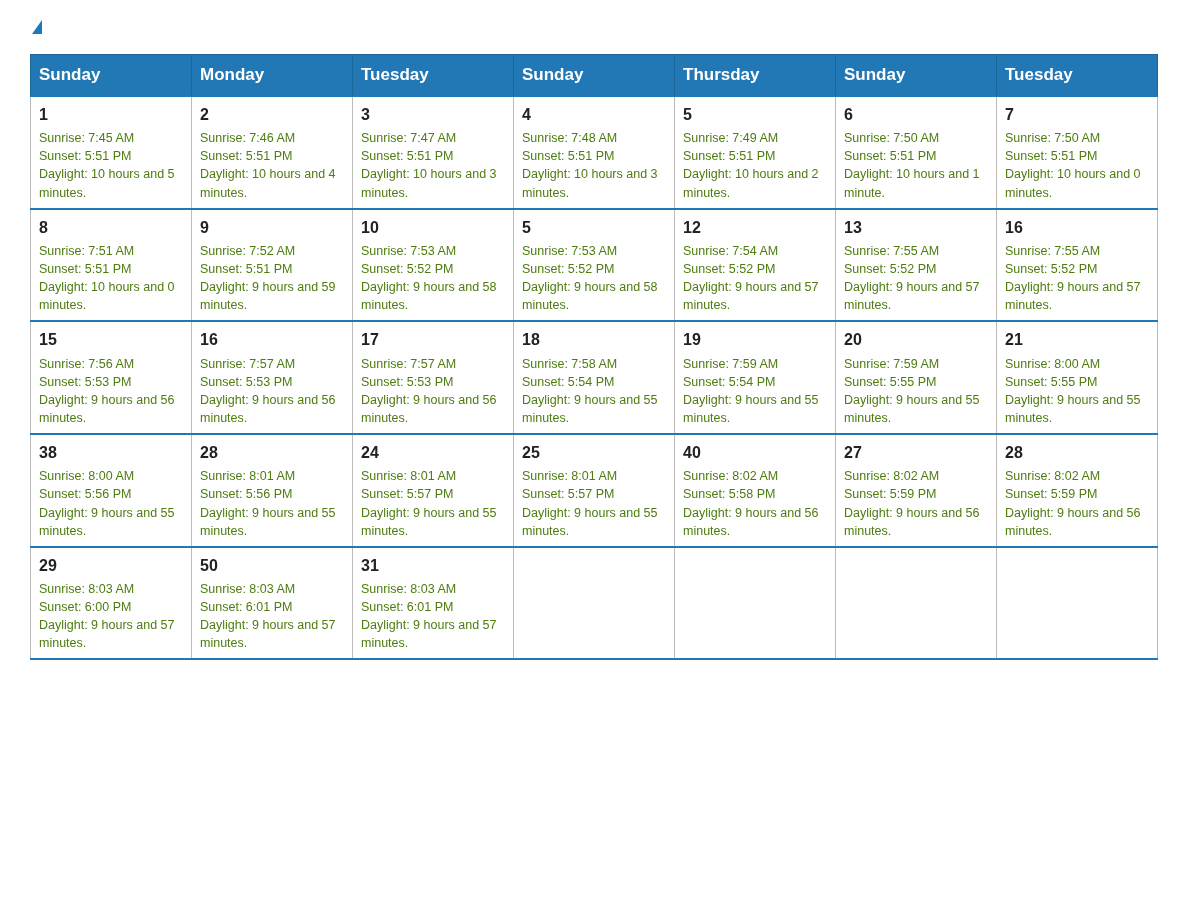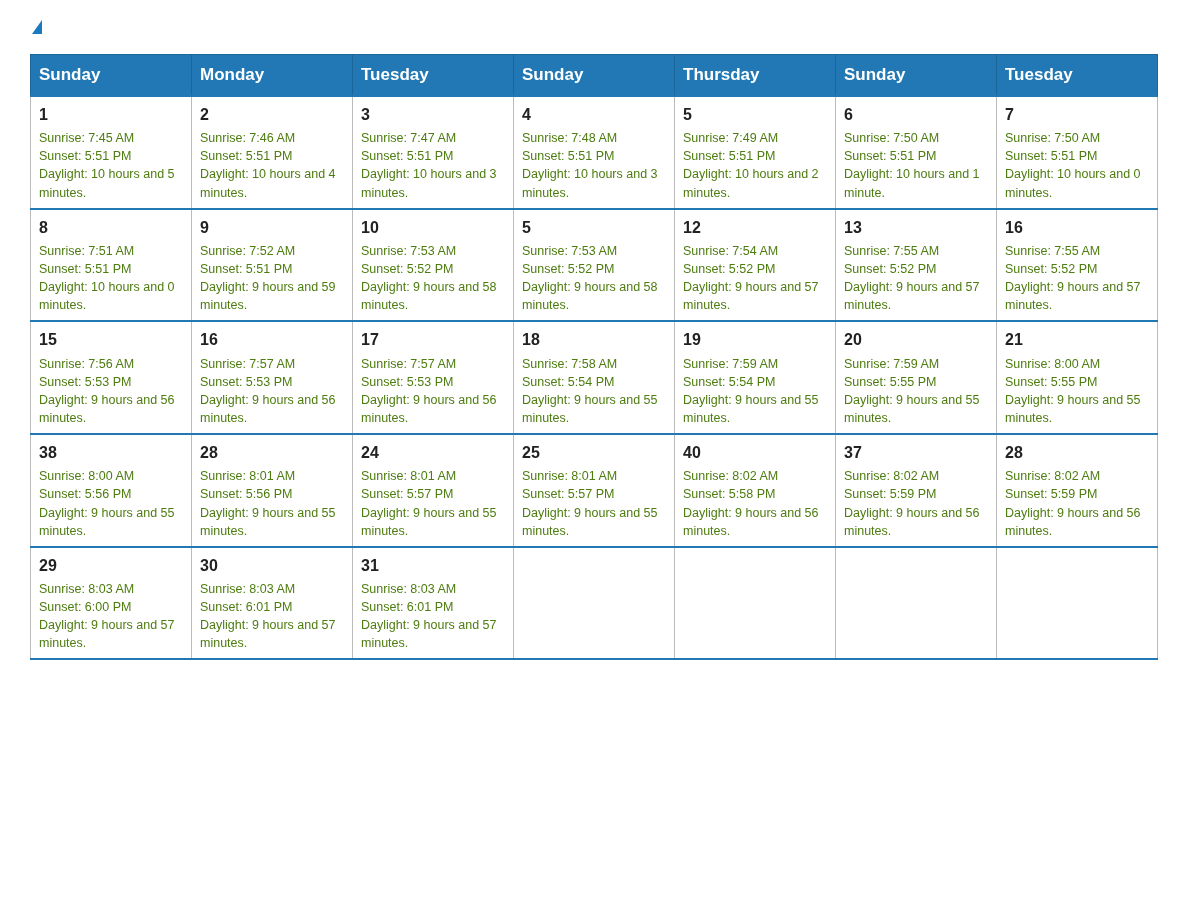--- a/index.html
+++ b/index.html
@@ -233,35 +233,35 @@
         </td>
         <td>
           <span class="day-num">25</span>
           <div class="cell-content">Sunrise: 8:01 AM<br>Sunset: 5:57 PM<br>Daylight: 9 hours and 55 minutes.</div>
         </td>
         <td>
           <span class="day-num">40</span>
           <div class="cell-content">Sunrise: 8:02 AM<br>Sunset: 5:58 PM<br>Daylight: 9 hours and 56 minutes.</div>
         </td>
         <td>
-          <span class="day-num">37</span>
+          <span class="day-num">27</span>
           <div class="cell-content">Sunrise: 8:02 AM<br>Sunset: 5:59 PM<br>Daylight: 9 hours and 56 minutes.</div>
         </td>
         <td>
           <span class="day-num">28</span>
           <div class="cell-content">Sunrise: 8:02 AM<br>Sunset: 5:59 PM<br>Daylight: 9 hours and 56 minutes.</div>
         </td>
       </tr>
       <tr>
         <td>
           <span class="day-num">29</span>
           <div class="cell-content">Sunrise: 8:03 AM<br>Sunset: 6:00 PM<br>Daylight: 9 hours and 57 minutes.</div>
         </td>
         <td>
-          <span class="day-num">30</span>
+          <span class="day-num">50</span>
           <div class="cell-content">Sunrise: 8:03 AM<br>Sunset: 6:01 PM<br>Daylight: 9 hours and 57 minutes.</div>
         </td>
         <td>
           <span class="day-num">31</span>
           <div class="cell-content">Sunrise: 8:03 AM<br>Sunset: 6:01 PM<br>Daylight: 9 hours and 57 minutes.</div>
         </td>
         <td class="empty-cell"></td>
         <td class="empty-cell"></td>
         <td class="empty-cell"></td>
         <td class="empty-cell"></td>

